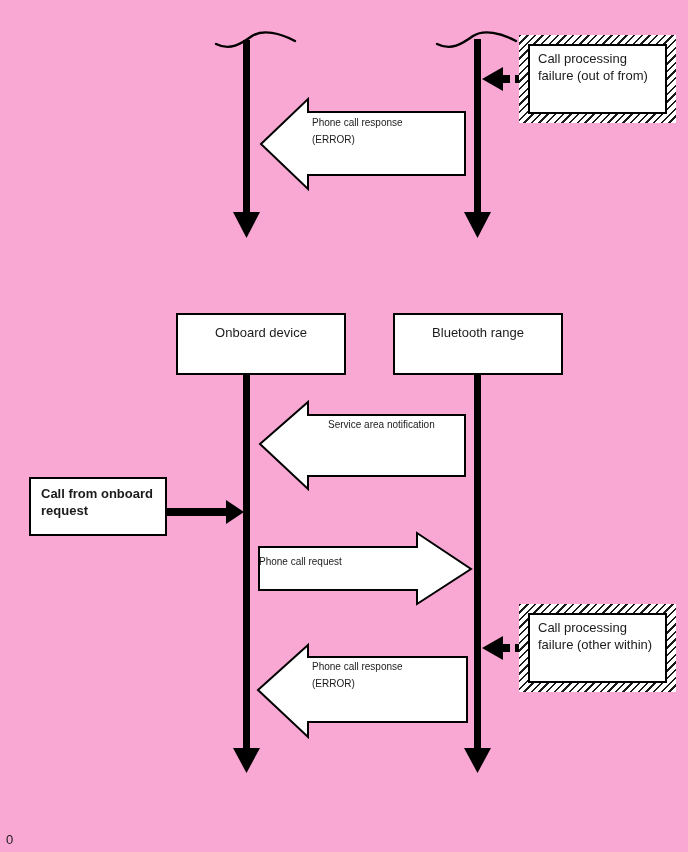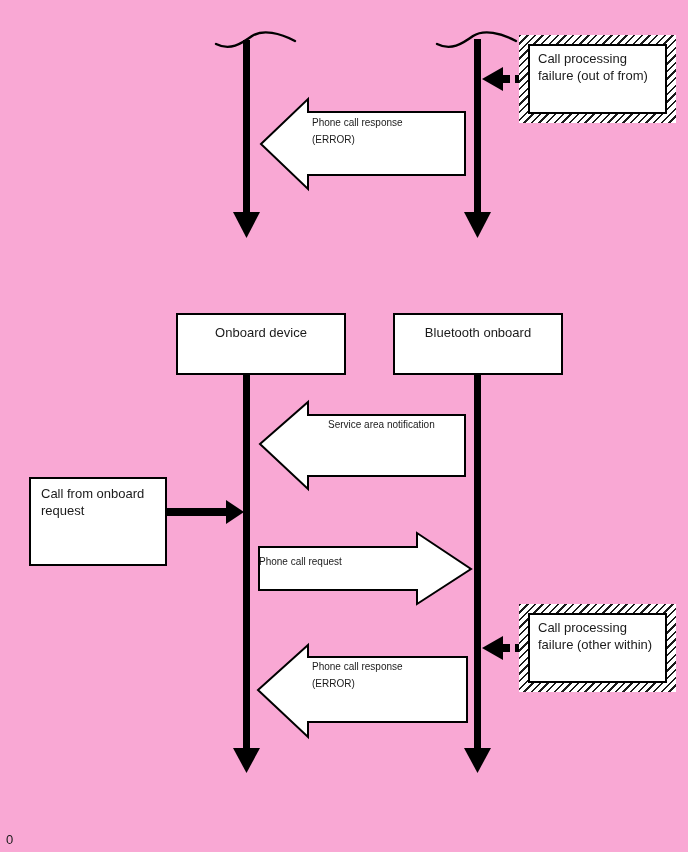--- a/index.html
+++ b/index.html
@@ -103,28 +103,28 @@
   <div class="arrow-label" style="left:312px;top:114px;">
     <div>Phone call response</div>
     <div>(ERROR)</div>
   </div>
 
   <div class="box device-box" style="left:160px;top:313px;width:170px;height:62px;margin-left:16px;">
     <span>Onboard device</span>
   </div>
 
   <div class="box device-box" style="left:393px;top:313px;width:170px;height:62px;">
-    <span>Bluetooth onboard</span>
+    <span>Bluetooth range</span>
   </div>
 
   <div class="arrow-label" style="left:312px;top:416px;margin-left:16px;">
     <div>Service area notification</div>
   </div>
 
-  <div class="box note-box" style="left:29px;top:477px;width:138px;height:89px;">
+  <div class="box note-box" style="left:29px;top:477px;width:138px;height:59px;font-weight:bold;">
     <div>Call from onboard</div>
     <div>request</div>
   </div>
 
   <div class="arrow-label centered" style="left:259px;top:553px;width:158px;">Phone call request</div>
 
   <div class="hatch-wrap" style="left:519px;top:604px;width:157px;height:88px;">
     <div class="hatch-inner">
       <div>Call processing</div>
       <div>failure (other within)</div>

